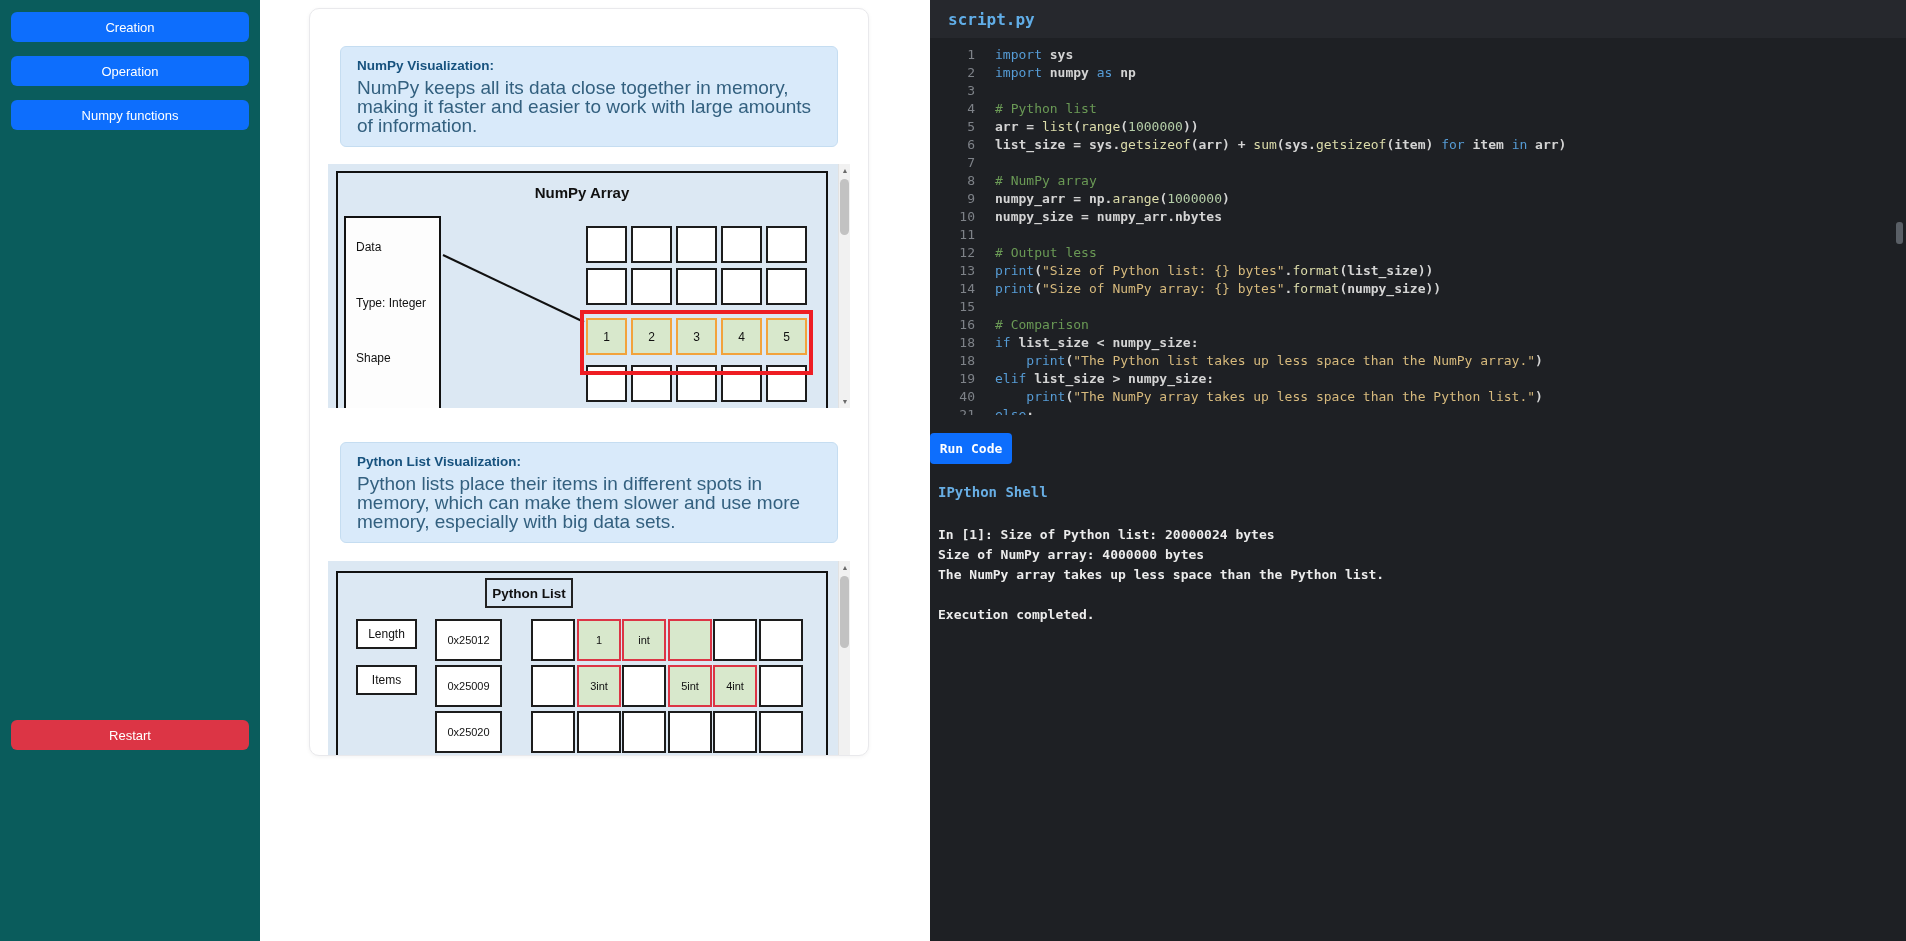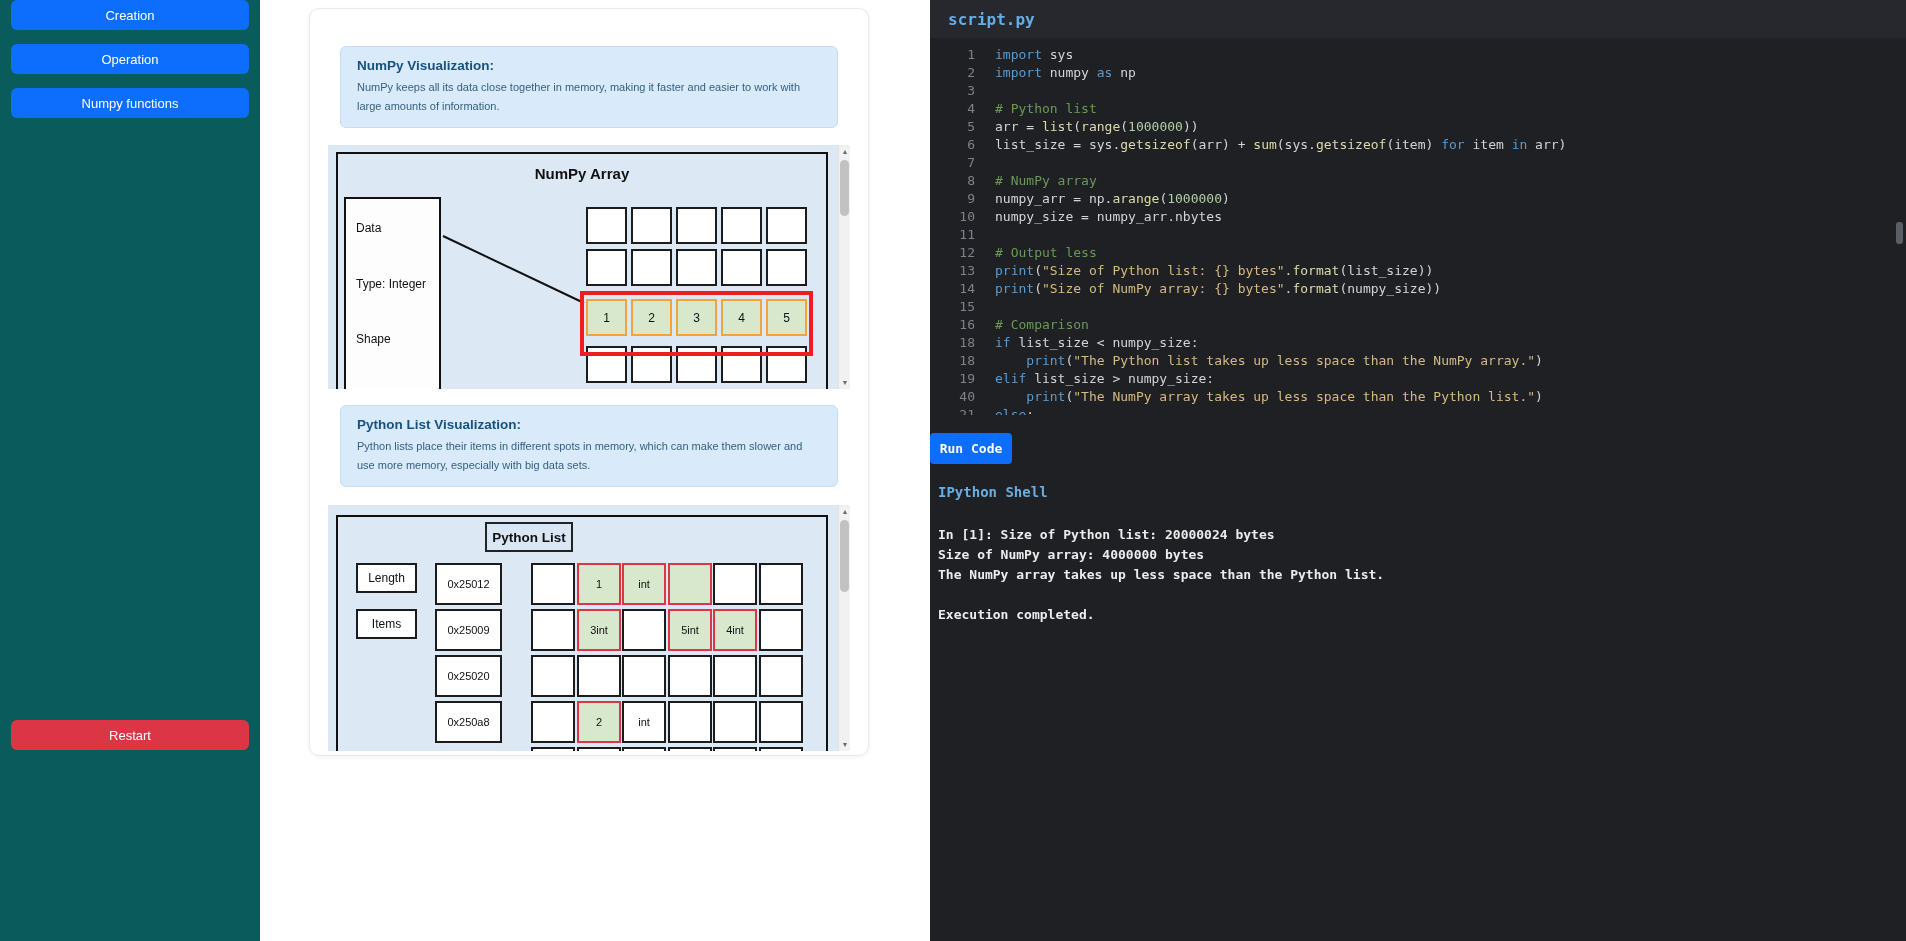--- a/index.html
+++ b/index.html
@@ -3,34 +3,34 @@
 <meta charset="utf-8">
 <style>
   * { box-sizing: border-box; margin: 0; padding: 0; }
   html,body { width:1906px; height:941px; overflow:hidden; font-family:"Liberation Sans",sans-serif; }
   .app { display:flex; width:1906px; height:941px; }
 
   
   .sidebar { position:relative; width:260px; height:941px; background:#0a5c5c; flex:0 0 260px; }
   .side-btn { display:block; width:238px; height:30px; margin:0 11px 14px 11px; background:#0d6efd; color:#fff;
               border:none; border-radius:6px; font-family:"Liberation Sans",sans-serif; font-size:13px; cursor:pointer; }
-  .side-btn.first { }
+  .side-btn.first { margin-top:12px; }
   .restart-btn { position:absolute; top:720px; left:11px; width:238px; height:30px; background:#dc3545; color:#fff;
                  border:none; border-radius:6px; font-size:13px; cursor:pointer; }
 
   
   .middle { width:670px; flex:0 0 670px; background:#ffffff; position:relative; height:941px; }
   .card { position:absolute; left:49px; top:8px; width:560px; height:748px; background:#fff;
           border:1px solid #e9e9ec; border-radius:10px; box-shadow:0 1px 4px rgba(0,0,0,.05); overflow:hidden; }
 
   .info { width:498px; margin:0 auto; background:#d9eafa; border:1px solid #c5ddf1; border-radius:6px; padding:11px 16px; }
   .info.first { margin-top:37px; margin-bottom:17px; }
-  .info.second { margin-top:16px; margin-bottom:18px; }
+  .info.second { margin-top:34px; margin-bottom:18px; }
   .info-title { font-weight:bold; font-size:13.5px; color:#17527e; margin-bottom:5px; }
-  .info-body { font-size:11px; color:#33607f; line-height:19px; }
+  .info-body { font-size:19px; color:#33607f; line-height:19px; }
 
   .viz { position:relative; width:522px; margin:0 auto; background:#dce8f3; overflow:hidden; }
   .viz.np { height:244px; }
   .viz.py { height:246px; }
 
   .outer-rect { position:absolute; border:2px solid #111; }
   .np-rect { left:8px; top:7px; width:492px; height:290px; }
   .py-rect { left:8px; top:10px; width:492px; height:290px; }
 
   .viz-title { position:absolute; left:8px; top:20px; width:492px; text-align:center; font-weight:bold;
@@ -70,21 +70,21 @@
   
   .editor { width:976px; flex:0 0 976px; height:941px; background:#1e2024; position:relative;
             font-family:"DejaVu Sans Mono",monospace; }
   .editor-header { height:38px; background:#26282d; display:flex; align-items:center; padding-left:18px; }
   .filename { color:#61aee8; font-size:16px; font-weight:bold; }
   .code-area { position:relative; height:377px; padding-top:8px; overflow:hidden; cursor:text; }
   .code-line { display:flex; height:18px; font-size:13px; line-height:18px; white-space:pre; }
   .ln { width:45px; text-align:right; color:#7e8288; flex:0 0 45px; }
   .lt { margin-left:20px; white-space:pre; }
   .tok-kw { color:#569cd6; } .tok-fn { color:#dcdcaa; } .tok-com { color:#6a9955; }
-  .tok-str { color:#d7ba7d; } .tok-num { color:#b5cea8; } .tok-pl { color:#d4d4d4; }
+  .tok-str { color:#d7ba7d; } .tok-num { color:#b5cea8; } .tok-pl { color:#d4d4d4;font-weight:bold; }
   .ed-thumb { position:absolute; right:3px; top:184px; width:7px; height:22px; background:#5a5f66; border-radius:3px; cursor:pointer; }
 
   .run-btn { display:block; margin:18px 0 0 0; width:82px; height:31px; background:#0d6efd; color:#fff; border:none;
              border-radius:4px; font-family:"DejaVu Sans Mono",monospace; font-size:13px; font-weight:bold; cursor:pointer; }
   .shell-header { margin-top:20px; padding-left:8px; color:#68aee4; font-size:14px; font-weight:bold; }
   .shell-output { margin-top:25px; padding-left:8px; }
   .shell-line { font-size:13px; font-weight:600; color:#ececec; line-height:20px; white-space:pre; }
 </style>
 </head>
 <body>

